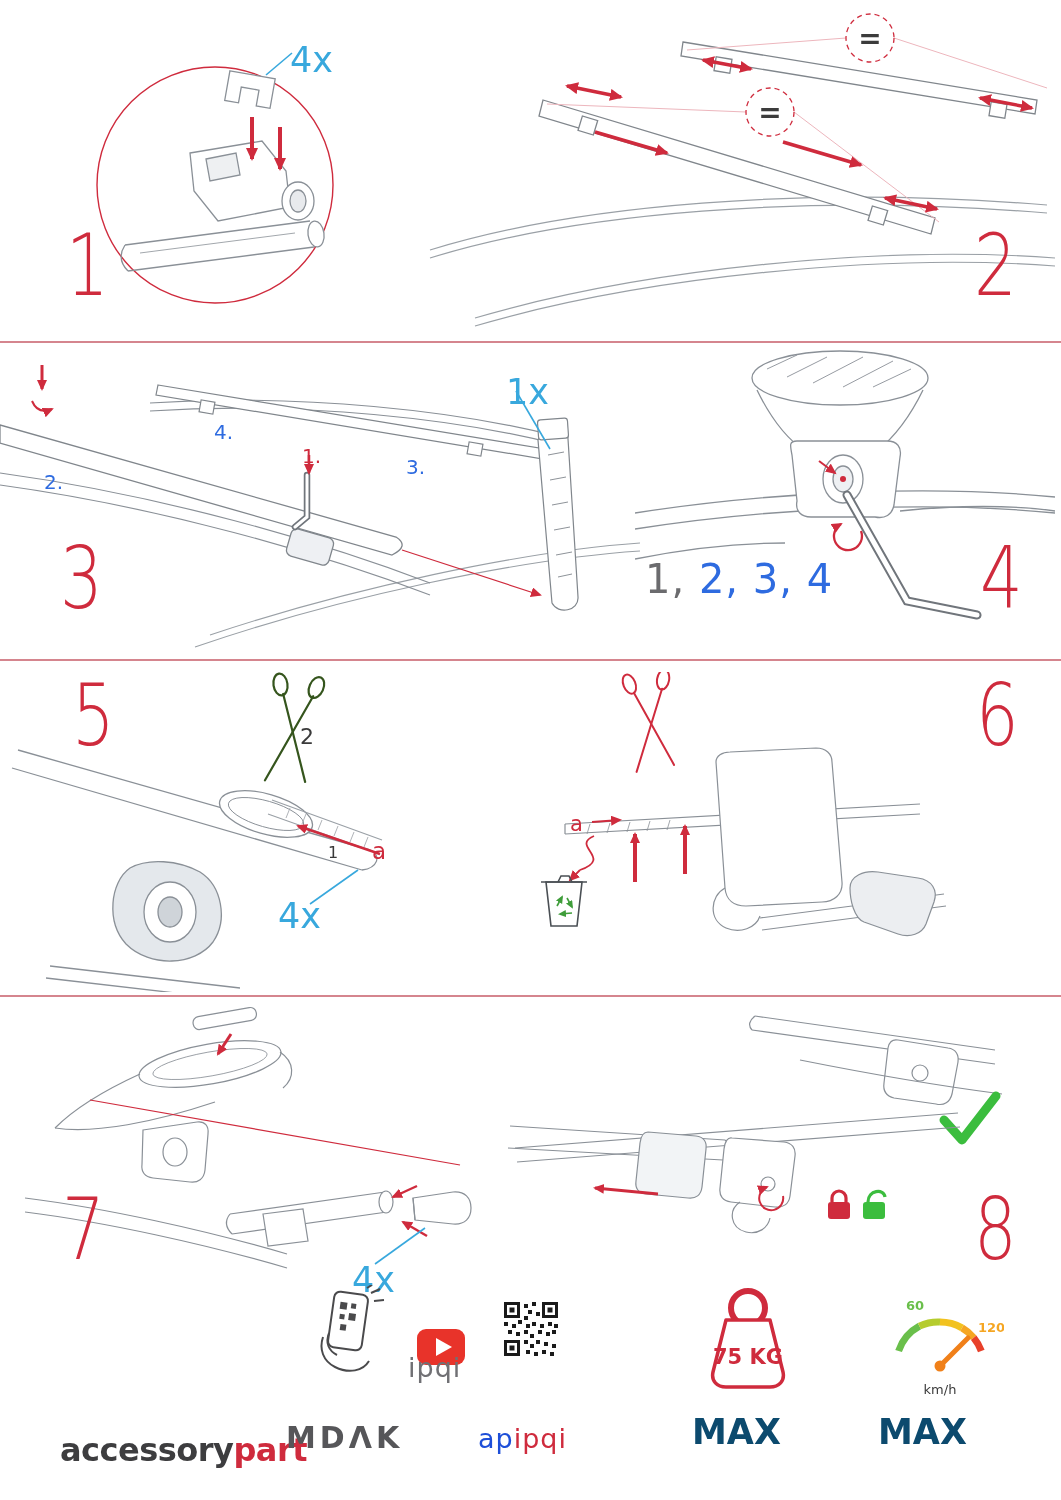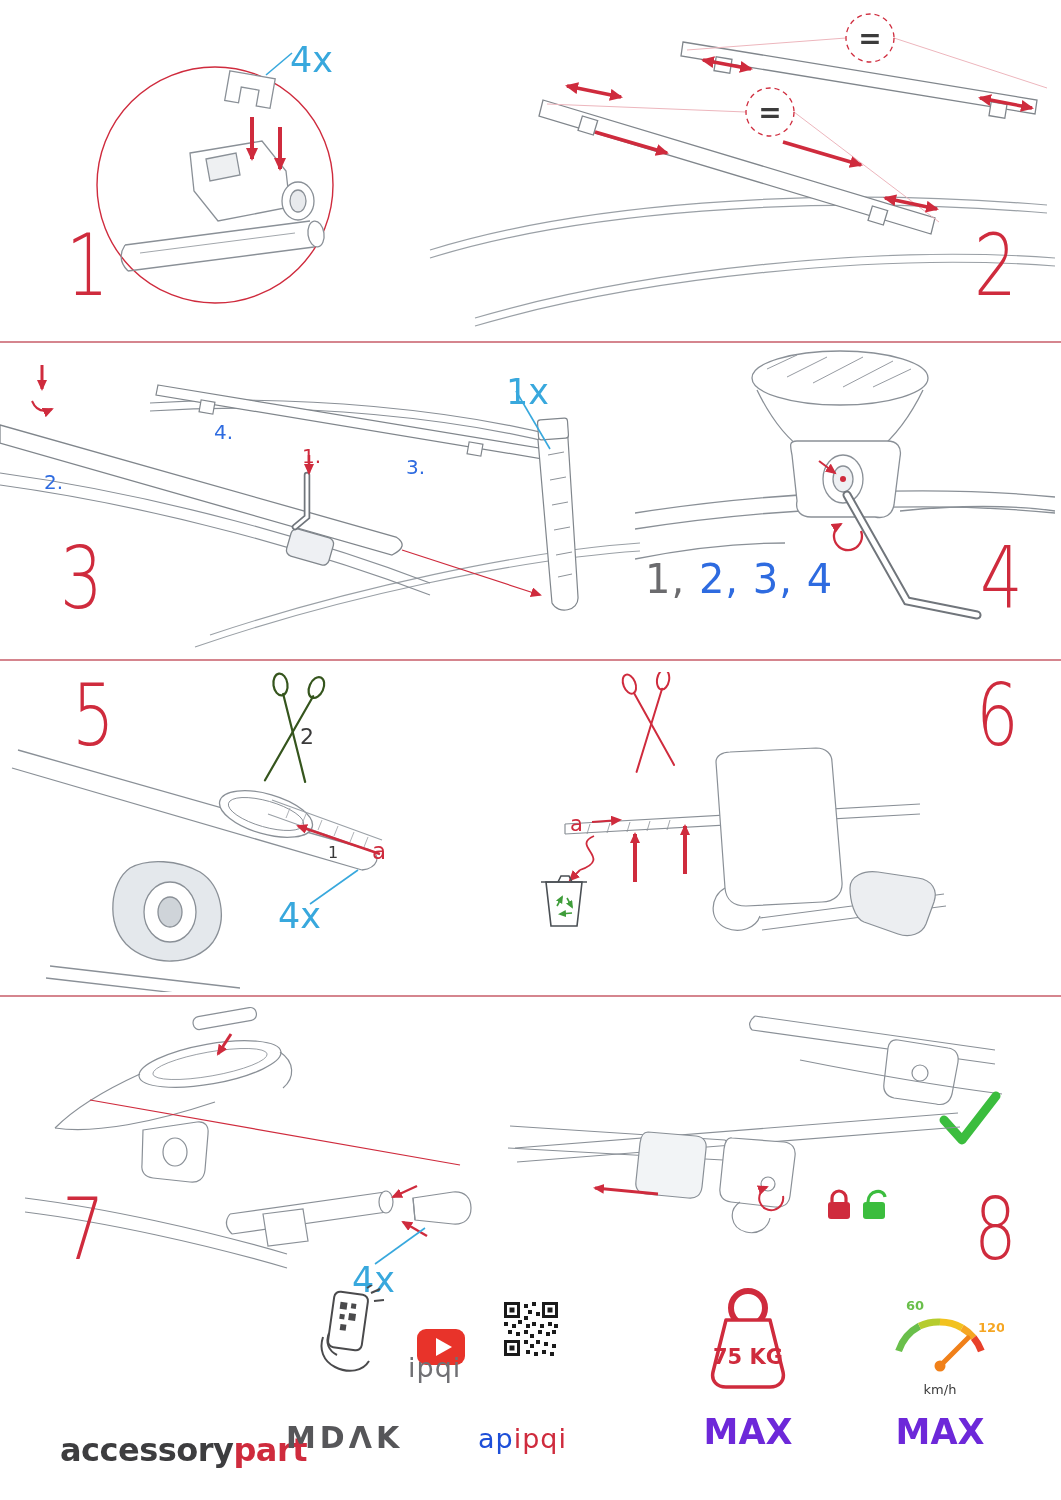--- a/index.html
+++ b/index.html
@@ -24,21 +24,21 @@
   .brand{position:absolute;left:60px;top:1431px;font-size:32px;font-weight:700;letter-spacing:-.5px}
   .brand .g{color:#3d3d3f}
   .brand .r{color:#cf2b3d}
   .logo-mdak{position:absolute;left:286px;top:1420px;font-size:30px;font-weight:700;
              color:#565659;letter-spacing:4px}
   .logo-ipqi{position:absolute;left:408px;top:1352px;font-size:27px;font-weight:500;
              color:#707074;letter-spacing:1px}
   .logo-apline{position:absolute;left:478px;top:1423px;font-size:27px;font-weight:500;letter-spacing:1px}
   .logo-apline .g{color:#1d4ed8}
   .logo-apline .r{color:#cf2b3d}
-  .maxlabel{position:absolute;top:1412px;font-size:35px;font-weight:700;color:#6d28d9;text-align:center}
+  .maxlabel{position:absolute;top:1412px;font-size:35px;font-weight:700;color:#0c4a6e;text-align:left}
   svg text{font-family:"DejaVu Sans","Liberation Sans",sans-serif}
 </style>
 </head>
 <body>
 
 <div class="page">
 
   <div class="divider" style="top:341px"></div>
   <div class="divider" style="top:659px"></div>
   <div class="divider" style="top:995px"></div>

